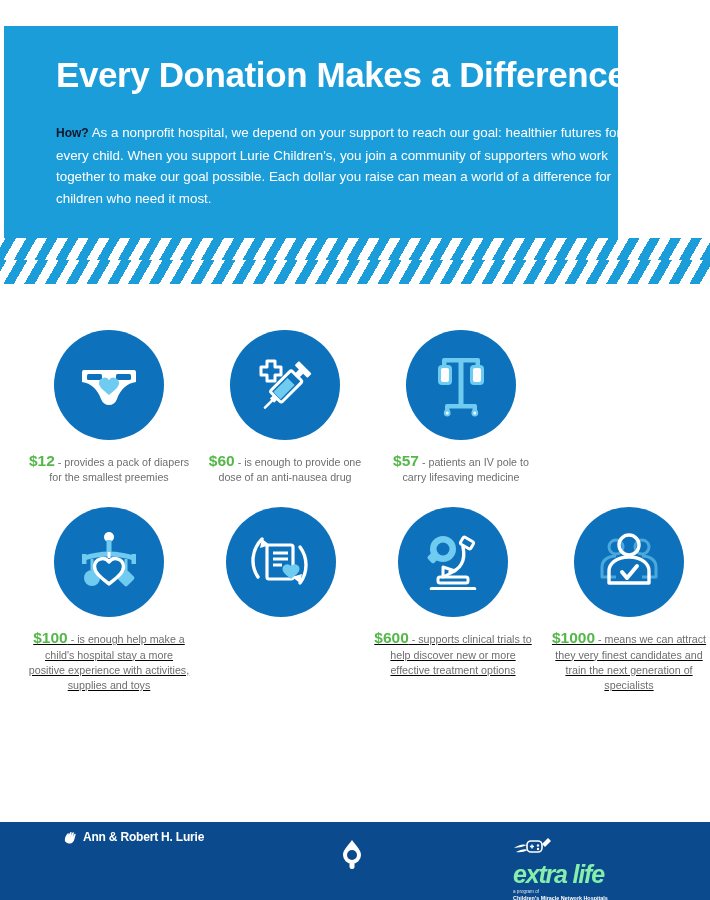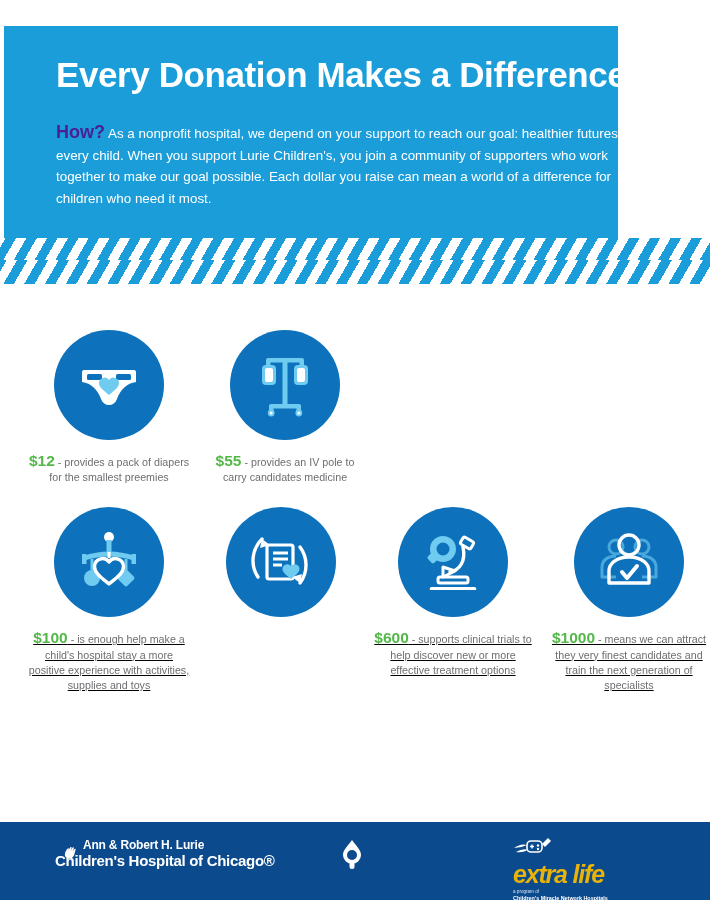--- a/index.html
+++ b/index.html
@@ -24,23 +24,23 @@
     font-size:35px;line-height:44px;
     font-weight:bold;
     letter-spacing:-0.4px;
   }
   .header-body{
     position:absolute;left:52px;top:96px;width:600px;
     color:#ffffff;
     font-size:13.4px;line-height:21.5px;
   }
   .how-label{
-    color:#4c1d95;
+    color:#0f172a;
     font-weight:bold;
-    font-size:18px;
+    font-size:12px;
   }
 
   
   .stripe-band{
     position:absolute;left:0;top:238px;width:710px;height:46px;
     overflow:hidden;
   }
   .stripe-top{
     position:absolute;left:0;top:0;width:710px;height:22px;
     background:#1b9dd9;
@@ -97,22 +97,22 @@
 
   
   .footer{
     position:absolute;left:0;top:822px;width:710px;height:78px;
     background:#0b4a8c;
   }
   .footer-inner{
     position:relative;width:710px;height:78px;
   }
   .logo-lurie{
-    position:absolute;left:62px;top:16px;
-    display:flex;align-items:center;
+    position:absolute;left:62px;top:8px;
+    display:flex;align-items:flex-start;
   }
   .lurie-text{
     margin-left:4px;
     color:#ffffff;
     line-height:15px;
   }
   .lurie-l1{font-size:12px;font-weight:bold;letter-spacing:-0.2px;}
   .lurie-l2{font-size:15px;font-weight:bold;letter-spacing:-0.3px;margin-left:-28px;}
 
   .logo-mndm{
@@ -123,21 +123,21 @@
   .mndm-l1{font-size:15.5px;line-height:17px;letter-spacing:-0.2px;}
   .mndm-l2{font-size:15.5px;line-height:17px;letter-spacing:-0.2px;}
   .mndm-sub1{font-size:4.6px;line-height:6px;margin-top:3px;color:#d6e2ef;}
   .mndm-sub2{font-size:5.4px;line-height:7px;font-weight:bold;color:#ffffff;}
 
   .logo-extralife{
     position:absolute;left:513px;top:14px;
     width:160px;
   }
   .el-word{
-    color:#eab308;
+    color:#86efac;
     font-size:25px;
     font-weight:bold;
     font-style:italic;
     letter-spacing:-1.2px;
     line-height:27px;
     margin-top:1px;
   }
   .el-sub1{font-size:4.6px;line-height:6px;color:#d6e2ef;margin-top:1px;}
   .el-sub2{font-size:5.4px;line-height:7px;font-weight:bold;color:#ffffff;}
 </style>
@@ -170,20 +170,38 @@
             <rect x="42" y="24" width="15" height="6" rx="1.5" fill="#0d72bb"></rect>
             <path d="M35 45 c-6 -5 -10 -8 -10 -12 a5.5 5.5 0 0 1 10 -3 a5.5 5.5 0 0 1 10 3 c0 4 -4 7 -10 12 z" fill="#6fcbf0"></path>
           </svg>
         </div>
         <div class="caption">
           <span class="amount">$12</span><span> - provides a pack of diapers for the smallest preemies</span>
         </div>
       </div>
 
 
+      <div class="cell">
+        <div class="circle">
+          <svg width="72" height="72" viewBox="0 0 72 72">
+            <path d="M12 18 h6 v-6 h8 v6 h6 v8 h-6 v6 h-8 v-6 h-6 z" fill="none" stroke="#ffffff" stroke-width="3" stroke-linejoin="round"></path>
+            <g transform="rotate(45 40 36)">
+              <rect x="30" y="12" width="18" height="6" rx="1" fill="#ffffff"></rect>
+              <rect x="36" y="17" width="6" height="8" fill="#ffffff"></rect>
+              <rect x="31" y="24" width="16" height="30" rx="2" fill="none" stroke="#ffffff" stroke-width="3"></rect>
+              <rect x="34" y="32" width="10" height="20" fill="#6fcbf0"></rect>
+              <rect x="36" y="54" width="6" height="5" fill="#ffffff"></rect>
+              <path d="M39 59 l0 10" stroke="#ffffff" stroke-width="2.6" stroke-linecap="round"></path>
+            </g>
+          </svg>
+        </div>
+        <div class="caption">
+          <span class="amount">$60</span><span> - is enough to provide one dose of an anti-nausea drug</span>
+        </div>
+      </div>
 
       <div class="cell">
         <div class="circle">
           <svg width="70" height="70" viewBox="0 0 70 70">
             <rect x="32.5" y="8" width="5" height="50" fill="#6fcbf0"></rect>
             <rect x="16" y="8" width="38" height="4.5" rx="2" fill="#6fcbf0"></rect>
             <rect x="16" y="10" width="4.5" height="8" fill="#6fcbf0"></rect>
             <rect x="49.5" y="10" width="4.5" height="8" fill="#6fcbf0"></rect>
             <rect x="12" y="15" width="14" height="20" rx="4" fill="#6fcbf0"></rect>
             <rect x="15" y="18" width="8" height="14" rx="2" fill="#ffffff"></rect>
@@ -192,21 +210,21 @@
             <rect x="19" y="54" width="32" height="4.5" rx="2" fill="#6fcbf0"></rect>
             <rect x="19" y="56" width="4.5" height="7" fill="#6fcbf0"></rect>
             <rect x="46.5" y="56" width="4.5" height="7" fill="#6fcbf0"></rect>
             <circle cx="21.2" cy="63" r="3.4" fill="#6fcbf0"></circle>
             <circle cx="48.8" cy="63" r="3.4" fill="#6fcbf0"></circle>
             <circle cx="21.2" cy="63" r="1.5" fill="#ffffff"></circle>
             <circle cx="48.8" cy="63" r="1.5" fill="#ffffff"></circle>
           </svg>
         </div>
         <div class="caption">
-          <span class="amount">$55</span><span> - provides an IV pole to carry candidates medicine</span>
+          <span class="amount">$57</span><span> - patients an IV pole to carry lifesaving medicine</span>
         </div>
       </div>
 
     </div>
 
     <div class="row row-2">
 
       <div class="cell">
         <div class="circle">
           <svg width="72" height="72" viewBox="0 0 72 72">
@@ -284,21 +302,20 @@
 
   <div class="footer">
     <div class="footer-inner">
 
       <div class="logo-lurie">
         <svg width="17" height="17" viewBox="0 0 24 24">
           <path d="M4 14 c0 -4 2 -7 4 -9 c1 -1 2 0 1.6 1.2 l-1.4 4 c1 -3 2.4 -5.6 3.6 -7 c0.9 -1 2 -0.2 1.7 1 l-1.5 5.4 c0.9 -2.6 2 -4.8 3 -6 c0.9 -1 2 -0.3 1.7 0.9 l-1.6 5.8 c0.8 -2 1.7 -3.6 2.5 -4.5 c0.9 -0.9 1.9 -0.2 1.6 1 l-1.8 6.6 c-0.8 3 -3 5.6 -6.4 5.6 c-3.6 0 -7 -2 -7 -5 z" fill="#ffffff"></path>
         </svg>
         <div class="lurie-text">
           <div class="lurie-l1">Ann &amp; Robert H. Lurie</div>
-          <div class="lurie-l2">Children's Hospital of Chicago®</div>
         </div>
       </div>
 
       <div class="logo-mndm">
         <svg width="24" height="34" viewBox="0 0 24 34">
           <path d="M12 1 C7 8 3 11 3 16 a9 9 0 0 0 18 0 C21 11 17 8 12 1 z" fill="#ffffff"></path>
           <circle cx="12" cy="16" r="5" fill="#0b4a8c"></circle>
           <rect x="9.5" y="23" width="5" height="7" rx="2.5" fill="#ffffff"></rect>
         </svg>
       </div>

